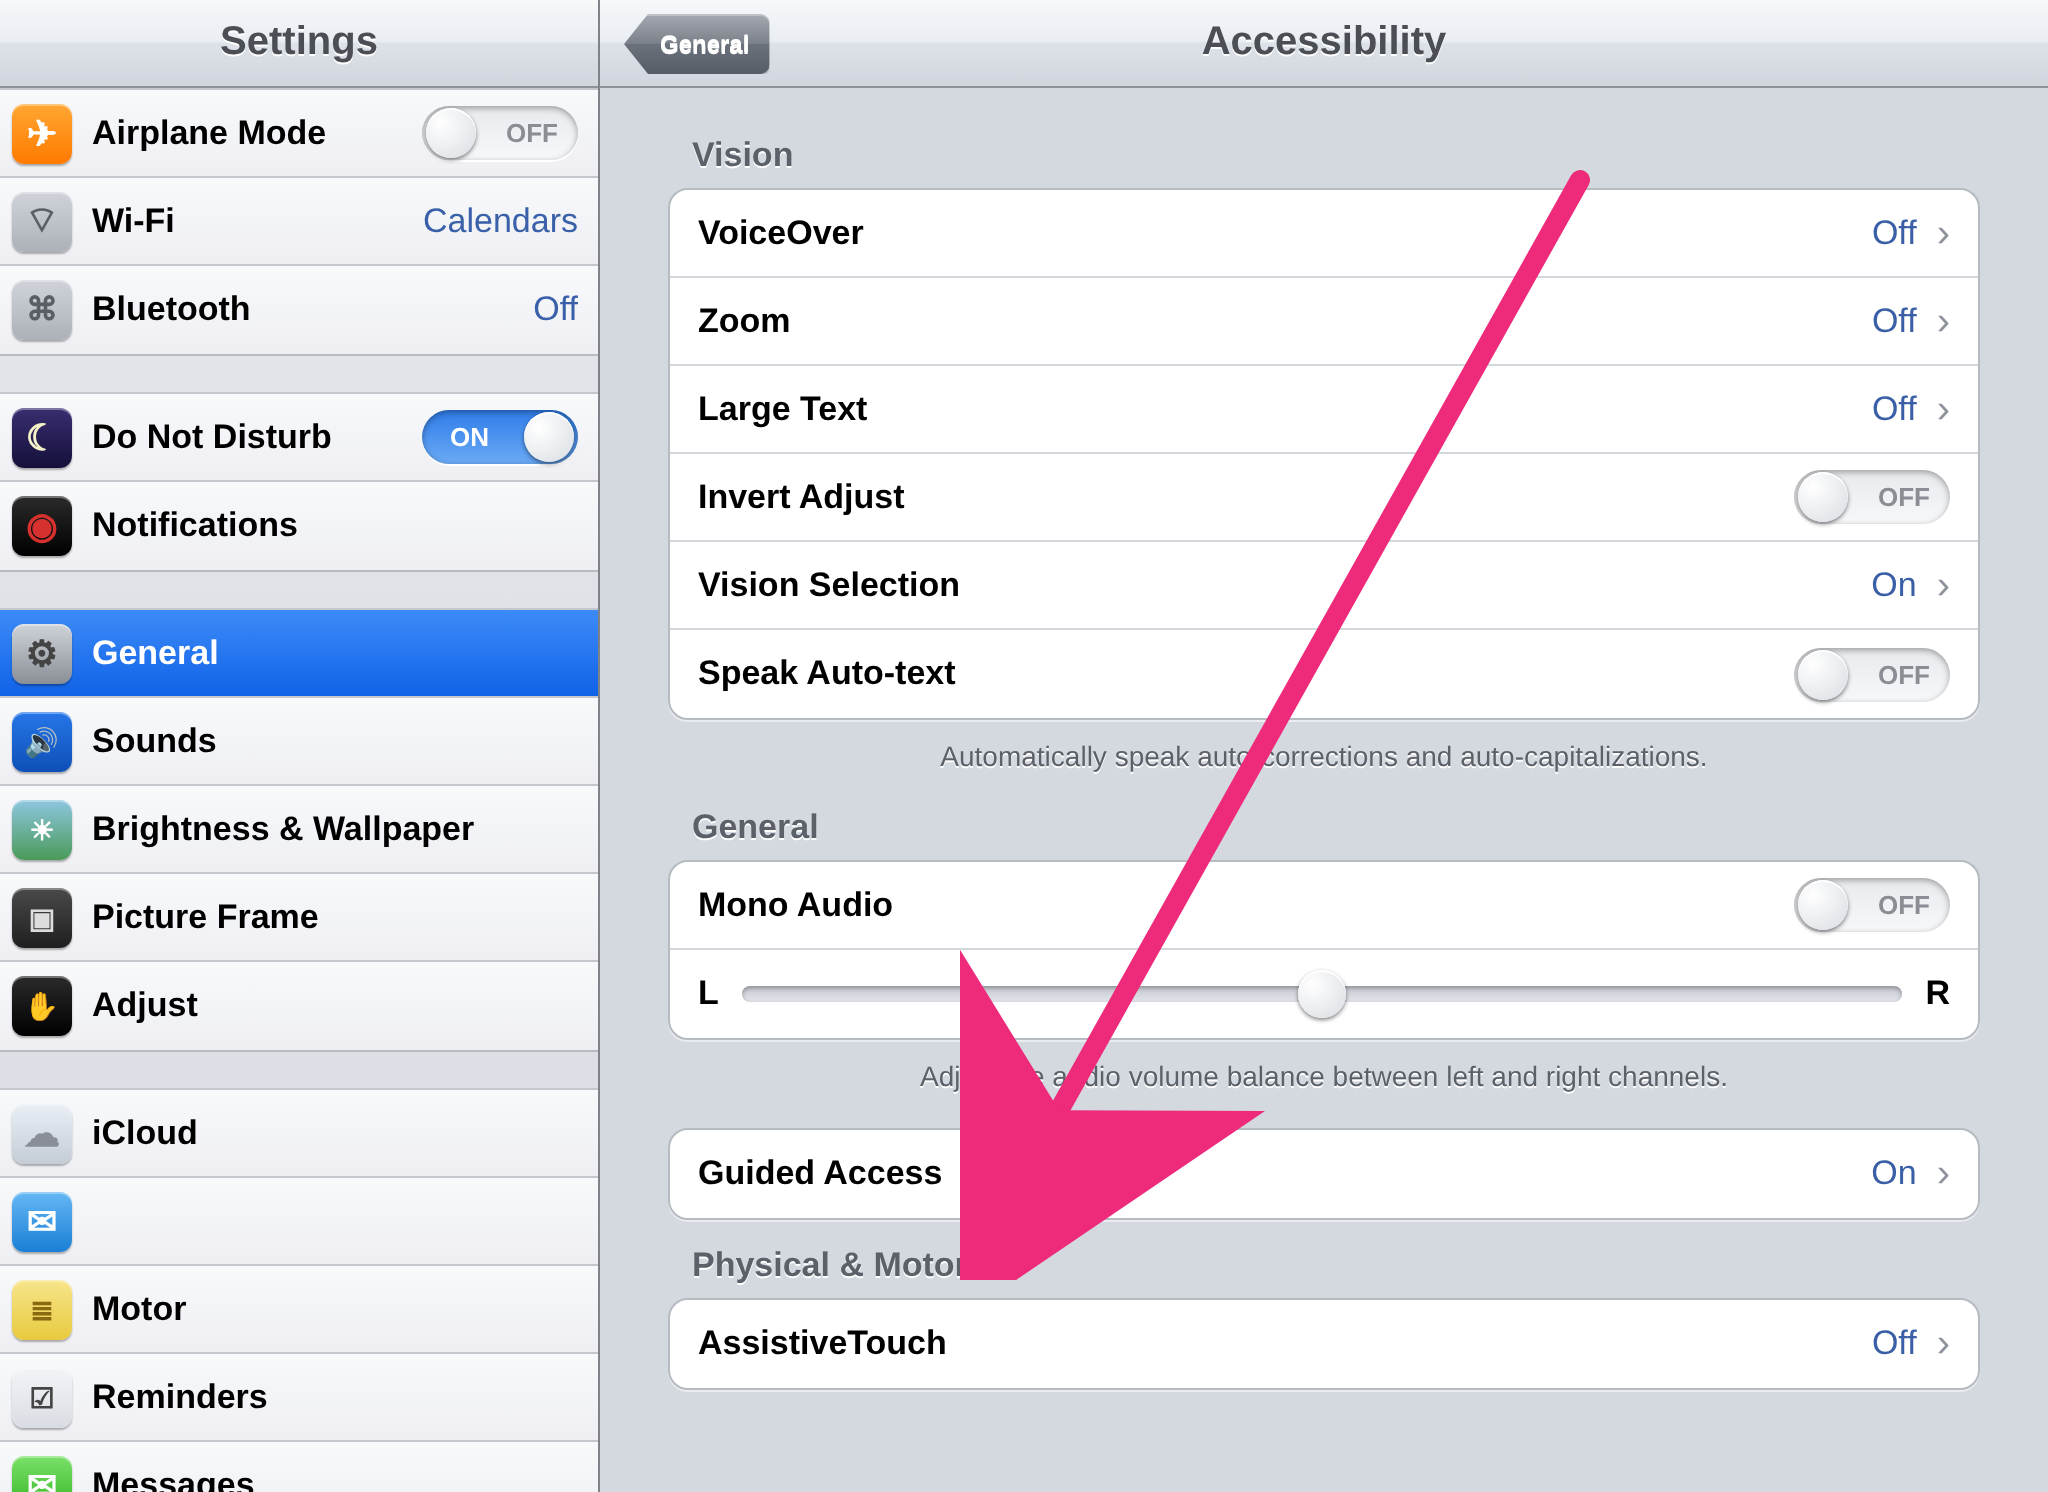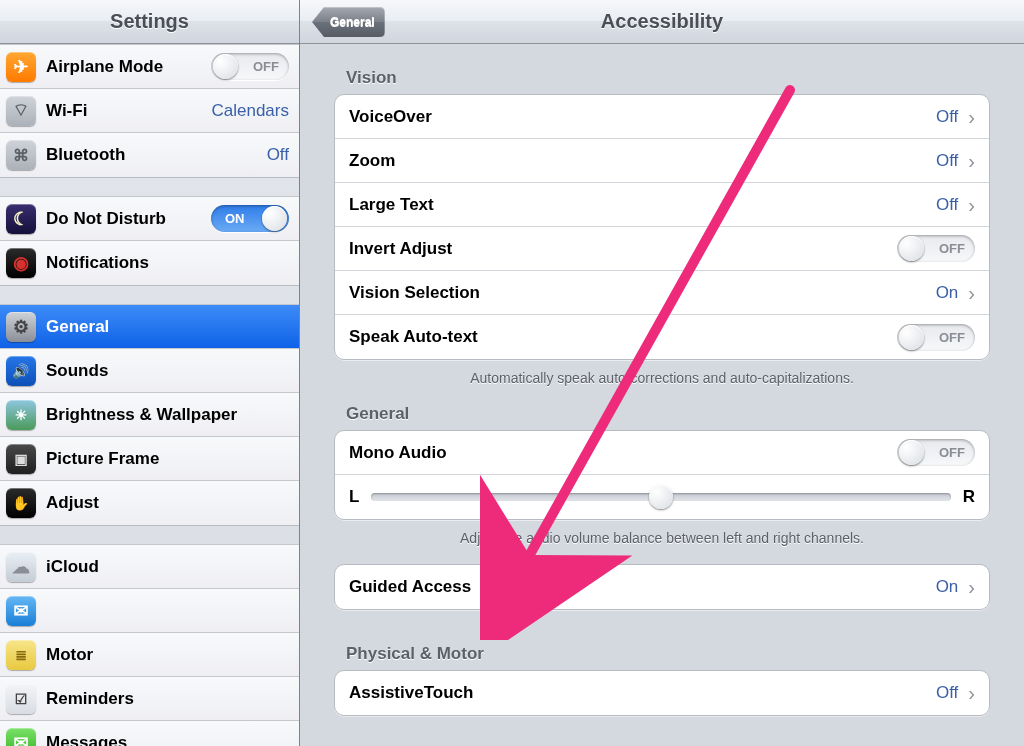--- a/index.html
+++ b/index.html
@@ -304,21 +304,21 @@
       <div class="cell-group">
         <div class="cell">
           <span>Guided Access</span>
           <div class="cell-right">
             <span class="cell-value">On</span>
             <span class="chevron">›</span>
           </div>
         </div>
       </div>
 
-      <div class="section-label" style="margin-top:34px;">Physical &amp; Motor</div>
+      <div class="section-label" style="margin-top:13px;">Physical &amp; Motor</div>
       <div class="cell-group">
         <div class="cell">
           <span>AssistiveTouch</span>
           <div class="cell-right">
             <span class="cell-value">Off</span>
             <span class="chevron">›</span>
           </div>
         </div>
       </div>
 

